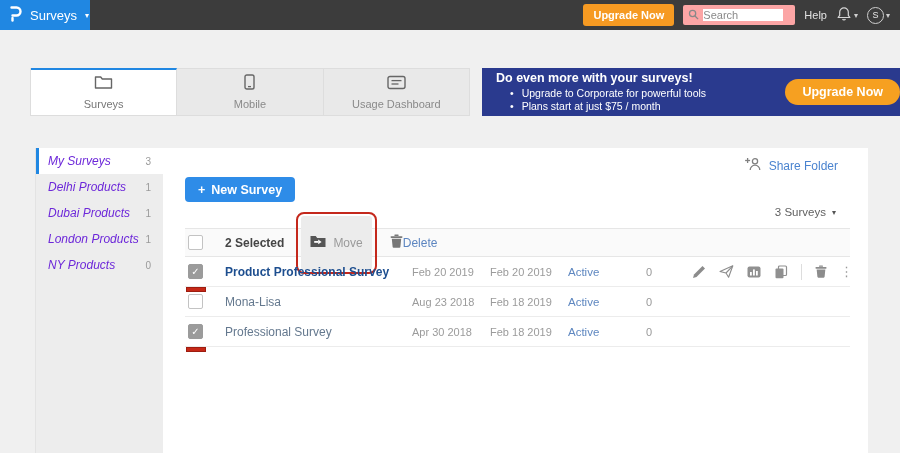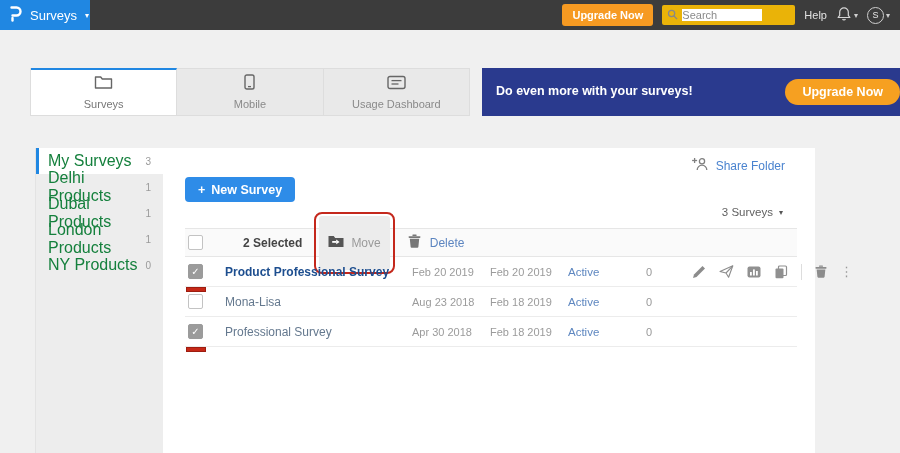--- a/index.html
+++ b/index.html
@@ -7,21 +7,21 @@
   body { font-family:"Liberation Sans", sans-serif; background:#f0f0f0; overflow:hidden; }
   #app { position:relative; width:900px; height:453px; background:#f0f0f0; }
 
   
   .topbar { position:absolute; top:0; left:0; width:900px; height:30px; background:#3c3c3c; display:flex; align-items:center; }
   .logo-area { width:90px; height:30px; background:#2087e2; display:flex; align-items:center; padding-left:9px; gap:8px; cursor:pointer; }
   .logo-area .prod { color:#fff; font-size:13px; }
   .logo-area .caret { color:#fff; font-size:8px; margin-top:1px; }
   .top-right { margin-left:auto; display:flex; align-items:center; gap:9px; padding-right:10px; }
   .btn-upgrade-top { background:#f69a22; color:#fff; font-weight:bold; font-size:11px; border:none; border-radius:3px; padding:5px 10px; cursor:pointer; }
-  .searchbox { width:133px; height:20px; background:#eab308; border-radius:2px; display:flex; align-items:center; padding:0 5px; gap:4px; }
+  .searchbox { width:112px; height:20px; background:#fca5a5; border-radius:2px; display:flex; align-items:center; padding:0 5px; gap:4px; }
   .searchbox input { border:none; outline:none; width:80px; font-size:11px; color:#555; font-family:"Liberation Sans", sans-serif; }
   .searchbox input::placeholder { color:#8a8a8a; }
   .help { color:#e2e2e2; font-size:11px; cursor:pointer; }
   .bell-wrap, .avatar-wrap { display:flex; align-items:center; gap:2px; cursor:pointer; }
   .tb-caret { color:#cfcfcf; font-size:8px; }
   .avatar { width:17px; height:17px; border:1px solid #cfcfcf; border-radius:50%; color:#e8e8e8; font-size:9px; display:flex; align-items:center; justify-content:center; }
 
   
   .tabstrip { position:absolute; left:30px; top:68px; width:440px; height:48px; display:flex; border:1px solid #ddd; background:#e9e9e9; }
   .tab { flex:1; display:flex; flex-direction:column; align-items:center; justify-content:center; gap:4px; border-right:1px solid #ddd; cursor:pointer; background:#e9e9e9; }
@@ -34,42 +34,42 @@
   .banner { position:absolute; left:482px; top:68px; width:431px; height:48px; background:#2a3a8e; display:flex; align-items:center; }
   .banner-text { padding-left:14px; }
   .banner-title { color:#fff; font-size:12.5px; font-weight:bold; margin-bottom:2px; }
   .banner-bullet { color:#fff; font-size:10.5px; line-height:13px; padding-left:14px; }
   .banner-bullet .b { margin-right:8px; }
   .btn-upgrade-banner { position:absolute; right:13px; top:11px; background:#f6a021; color:#fff; font-weight:bold; font-size:12.5px; border:none; border-radius:13px; padding:6px 17px; cursor:pointer; }
 
   
   .sidebar { position:absolute; left:35px; top:148px; width:128px; height:305px; background:#ededed; border-left:1px solid #e3e3e3; }
   .side-item { height:26px; display:flex; align-items:center; padding-left:12px; padding-right:12px; cursor:pointer; }
-  .side-item .slabel { font-size:16px; color:#15803d; }
+  .side-item .slabel { font-size:12px; color:#6d28d9;font-style:italic; }
   .side-item .scount { margin-left:auto; font-size:10px; color:#9a9a9a; }
   .side-item.active { background:#fff; border-left:3px solid #2087e2; padding-left:9px; }
 
   
-  .main { position:absolute; left:163px; top:148px; width:652px; height:305px; background:#fff; }
+  .main { position:absolute; left:163px; top:148px; width:705px; height:305px; background:#fff; }
   .share-folder { position:absolute; top:9px; right:30px; display:flex; align-items:center; gap:7px; cursor:pointer; }
   .share-folder span { color:#4a83cf; font-size:12px; }
   .btn-new-survey { position:absolute; left:22px; top:29px; width:110px; height:25px; background:#2e8ce8; border:none; border-radius:4px; color:#fff; font-size:12.5px; font-weight:bold; cursor:pointer; display:flex; align-items:center; justify-content:center; gap:6px; font-family:"Liberation Sans", sans-serif; }
   .surveys-dd { position:absolute; right:32px; top:58px; font-size:11.5px; color:#5f5f5f; cursor:pointer; display:flex; align-items:center; gap:6px; }
   .surveys-dd .caret { font-size:8px; color:#555; }
 
   
   .toolbar { position:absolute; left:22px; right:18px; top:80px; height:29px; background:#fafafa; border-top:1px solid #e6e6e6; border-bottom:1px solid #e6e6e6; display:flex; align-items:center; }
   .cb { width:15px; height:15px; background:#fff; border:1px solid #c3c3c3; border-radius:2px; cursor:pointer; display:flex; align-items:center; justify-content:center; }
   .cb.checked { background:#9b9b9b; border-color:#9b9b9b; color:#fff; font-size:10px; }
   .toolbar .cb { margin-left:3px; }
-  .sel-label { margin-left:40px; font-size:12px; font-weight:bold; color:#454545; }
+  .sel-label { margin-left:22px; font-size:12px; font-weight:bold; color:#454545; }
   .move-annotation { margin-left:12px; border:2.5px solid #c4281c; border-radius:8px; padding:2px 3px; display:inline-flex; }
   .btn-move { background:#ececec; border:none; border-radius:3px; display:flex; align-items:center; gap:7px; padding:19px 9px; cursor:pointer; }
   .btn-move span { font-size:12px; color:#9a9a9a; font-family:"Liberation Sans", sans-serif; }
-  .del-group { margin-left:13px; display:flex; align-items:center; gap:9px; cursor:pointer; }
+  .del-group { margin-left:13px; display:flex; align-items:center; gap:0; cursor:pointer; }
   .del-group span { font-size:12px; color:#5c85c0; }
 
   
   .table { position:absolute; left:22px; right:18px; top:109px; }
   .t-row { height:30px; display:grid; grid-template-columns:40px 187px 78px 78px 78px 34px 1fr; align-items:center; border-bottom:1px solid #ececec; }
   .t-cb-cell { position:relative; padding-left:3px; }
   .red-bar { position:absolute; left:1px; top:23px; width:20px; height:5px; background:#c62817; border:1px solid #9e1d10; }
   .t-title { font-size:12px; color:#64788e; cursor:pointer; }
   .t-title.bold { font-weight:bold; color:#1d4e8f; }
   .t-date { font-size:11px; color:#9b9b9b; }
@@ -150,20 +150,22 @@
             <line x1="4.5" y1="9" x2="11.5" y2="9" stroke="#666" stroke-width="1.3"></line>
           </svg>
       </span>
       <span class="tlabel">Usage Dashboard</span>
     </div>
   </div>
 
   <div class="banner">
     <div class="banner-text">
       <div class="banner-title">Do even more with your surveys!</div>
+      <div class="banner-bullet"><span class="b">•</span><span>Upgrade to Corporate for powerful tools</span></div>
+      <div class="banner-bullet"><span class="b">•</span><span>Plans start at just $75 / month</span></div>
     </div>
     <button class="btn-upgrade-banner">Upgrade Now</button>
   </div>
 
   <div class="sidebar">
     <div class="side-item active">
       <span class="slabel">My Surveys</span>
       <span class="scount">3</span>
     </div>
     <div class="side-item">

